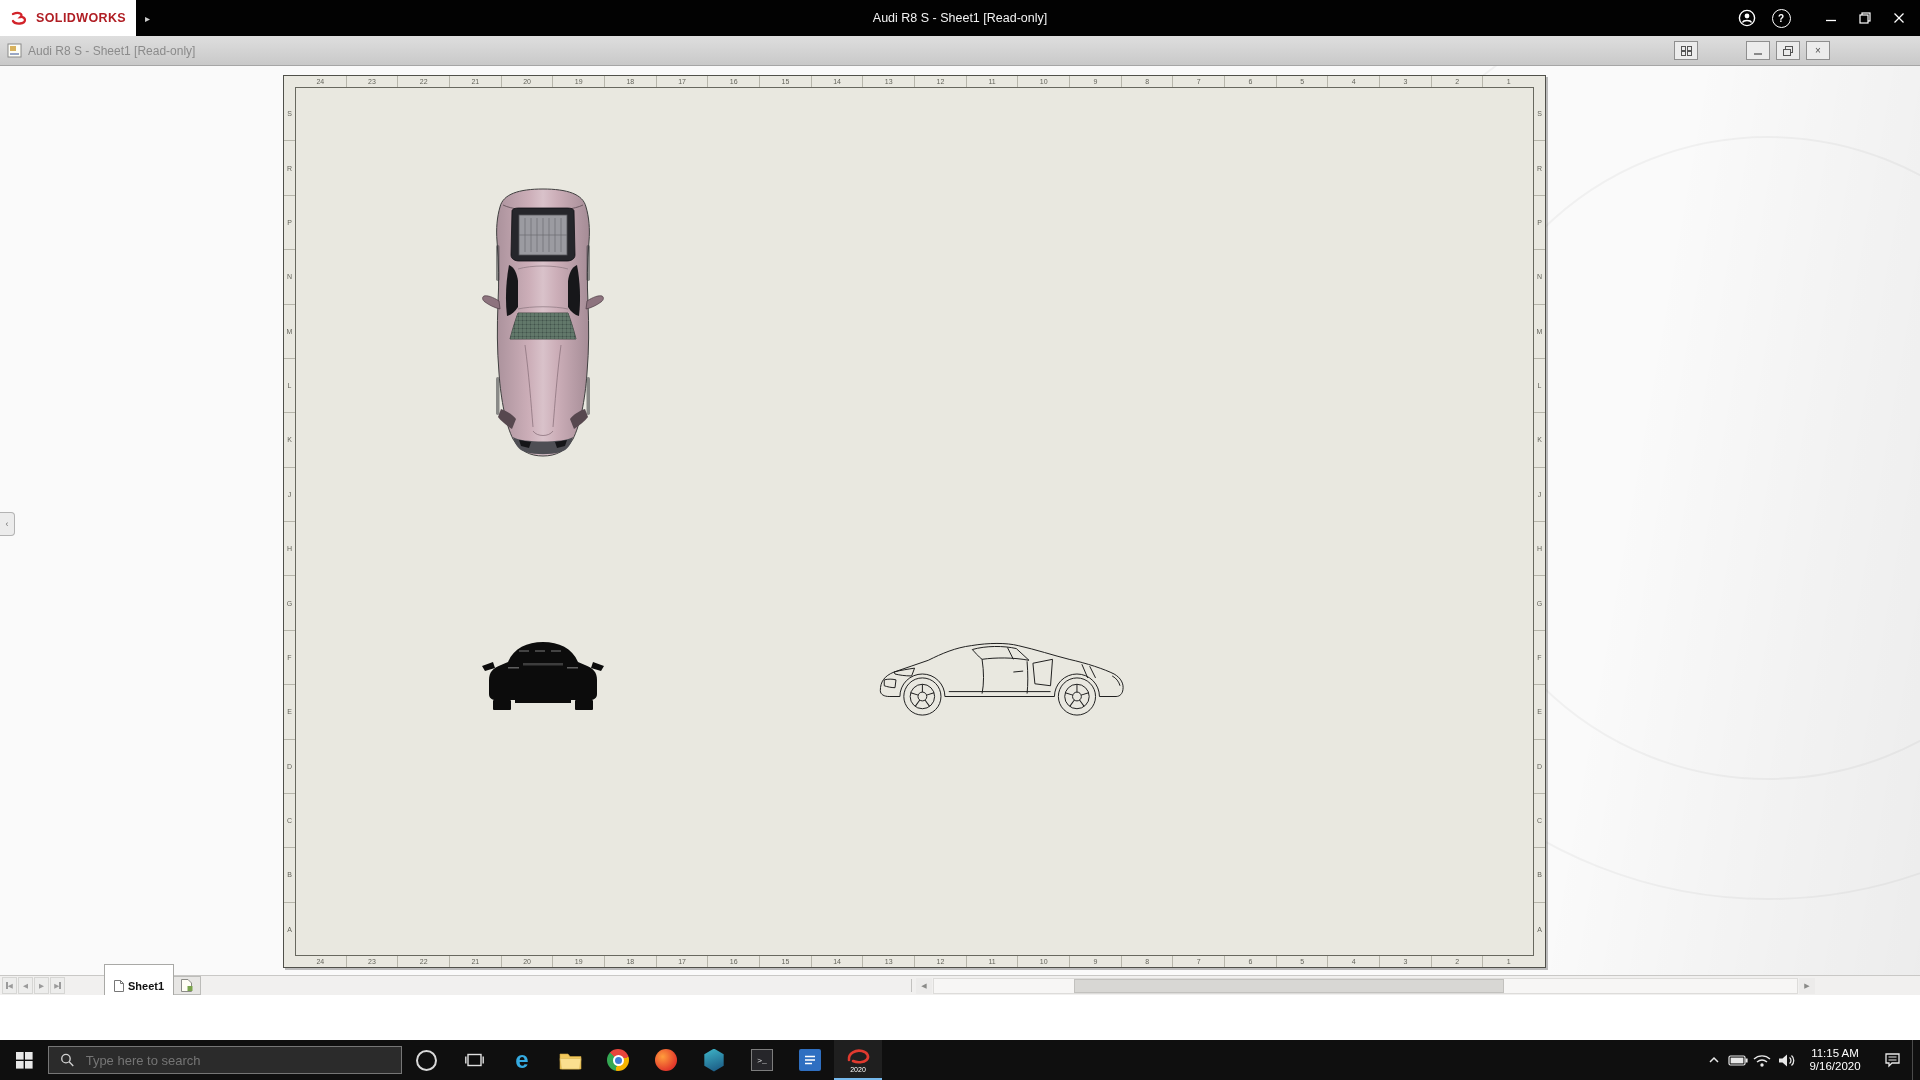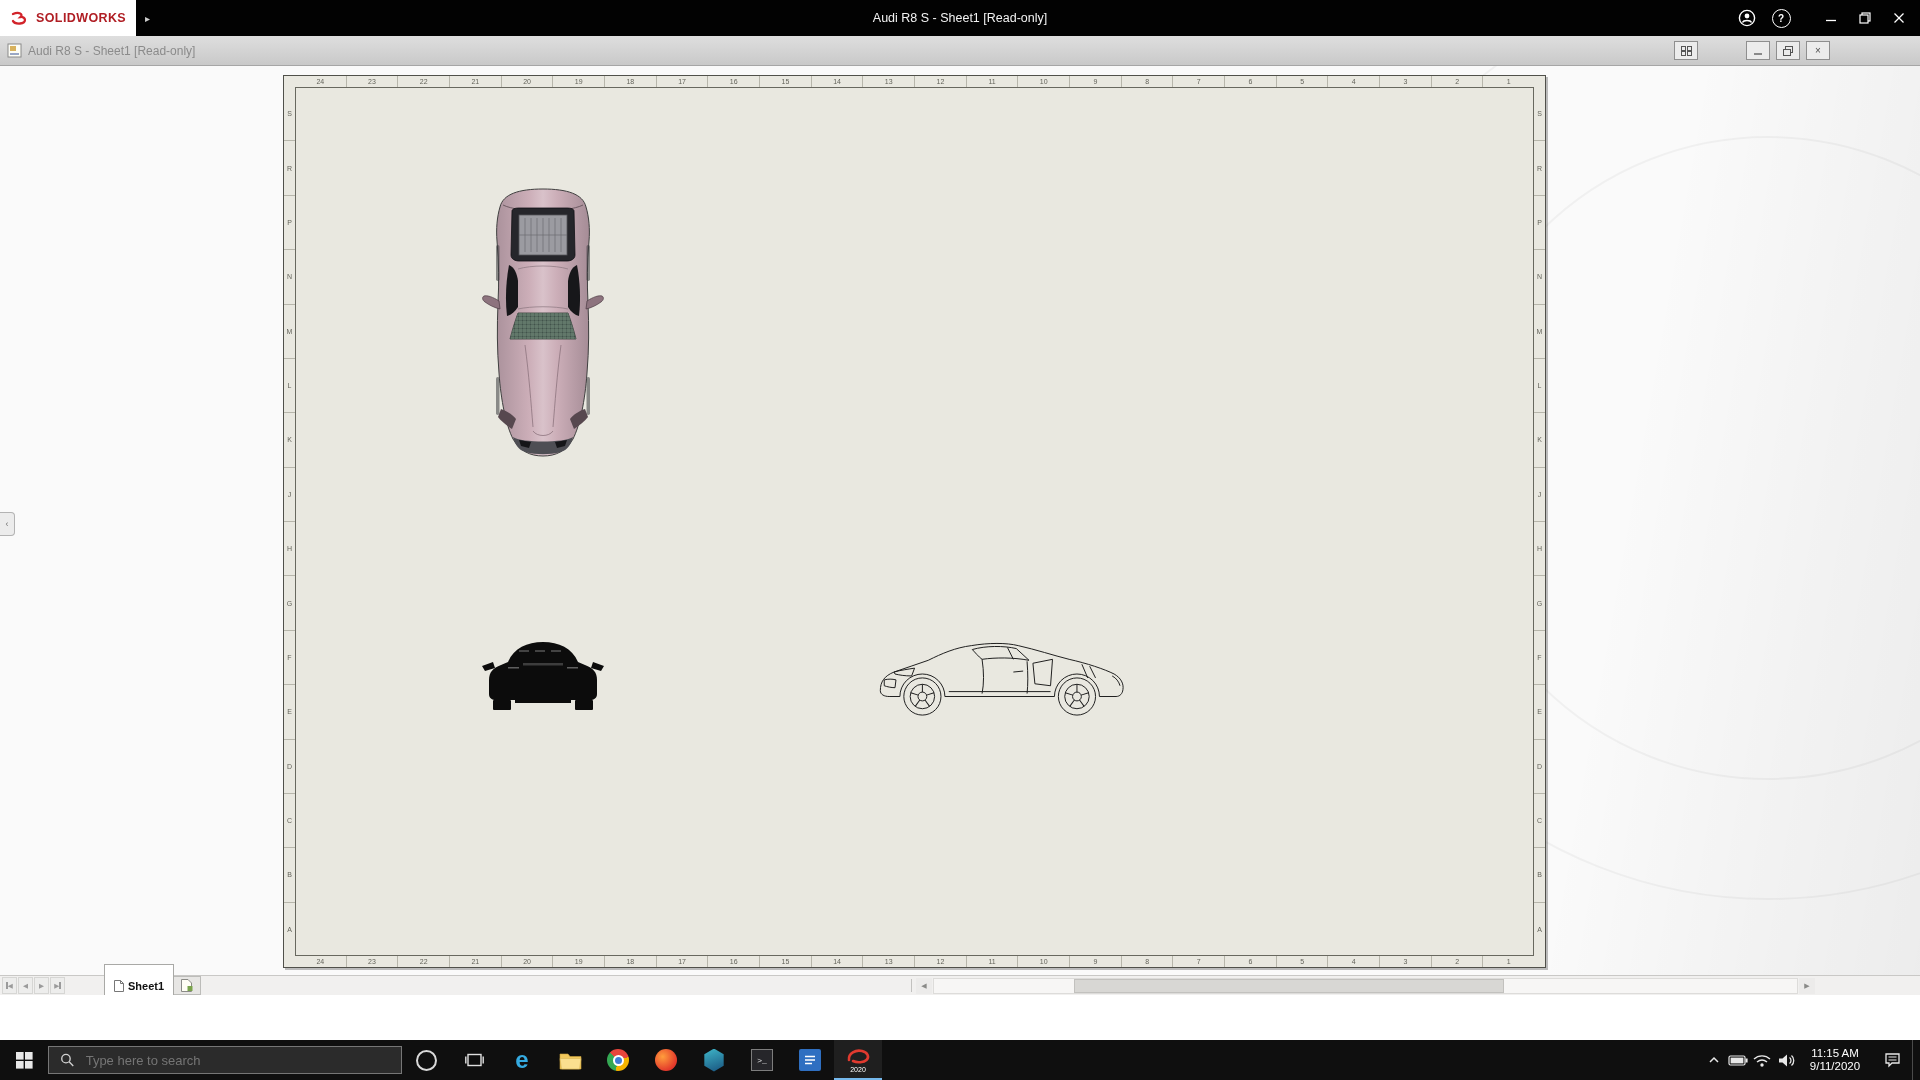--- a/index.html
+++ b/index.html
@@ -500,21 +500,21 @@
       </div>
       <div class="tray-btn">
         <svg width="19" height="17" viewBox="0 0 19 17">
           <path d="M2 6.5 H5.5 L10 2.5 V14.5 L5.5 10.5 H2 Z" fill="#e8e8e8"></path>
           <path d="M12.5 5.5 C14.5 7 14.5 10 12.5 11.5" stroke="#e8e8e8" stroke-width="1.3" fill="none"></path>
           <path d="M14.5 3.5 C17.5 6 17.5 11 14.5 13.5" stroke="#e8e8e8" stroke-width="1.3" fill="none"></path>
         </svg>
       </div>
       <div class="tb-clock">
         <div>11:15 AM</div>
-        <div>9/11/2020</div>
+        <div>9/16/2020</div>
       </div>
       <div class="action-btn">
         <svg width="17" height="16" viewBox="0 0 17 16">
           <path d="M2 2 H15 V11 H8 L5 14 V11 H2 Z" stroke="#e8e8e8" stroke-width="1.3" fill="none"></path>
           <path d="M4.5 5 H12.5 M4.5 8 H12.5" stroke="#e8e8e8" stroke-width="1"></path>
         </svg>
       </div>
       <div class="show-desktop"></div>
     </div>
   </div>

